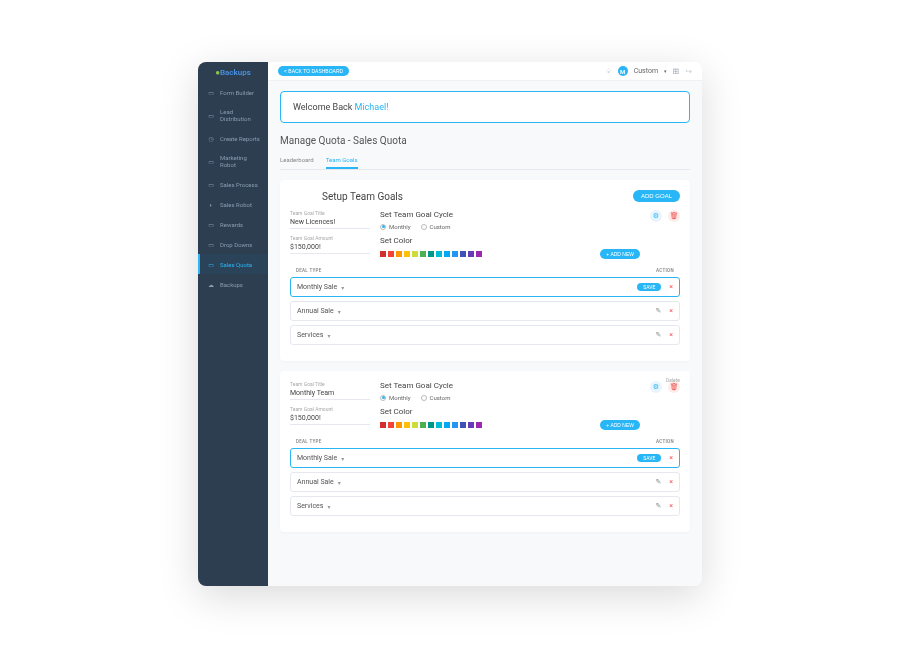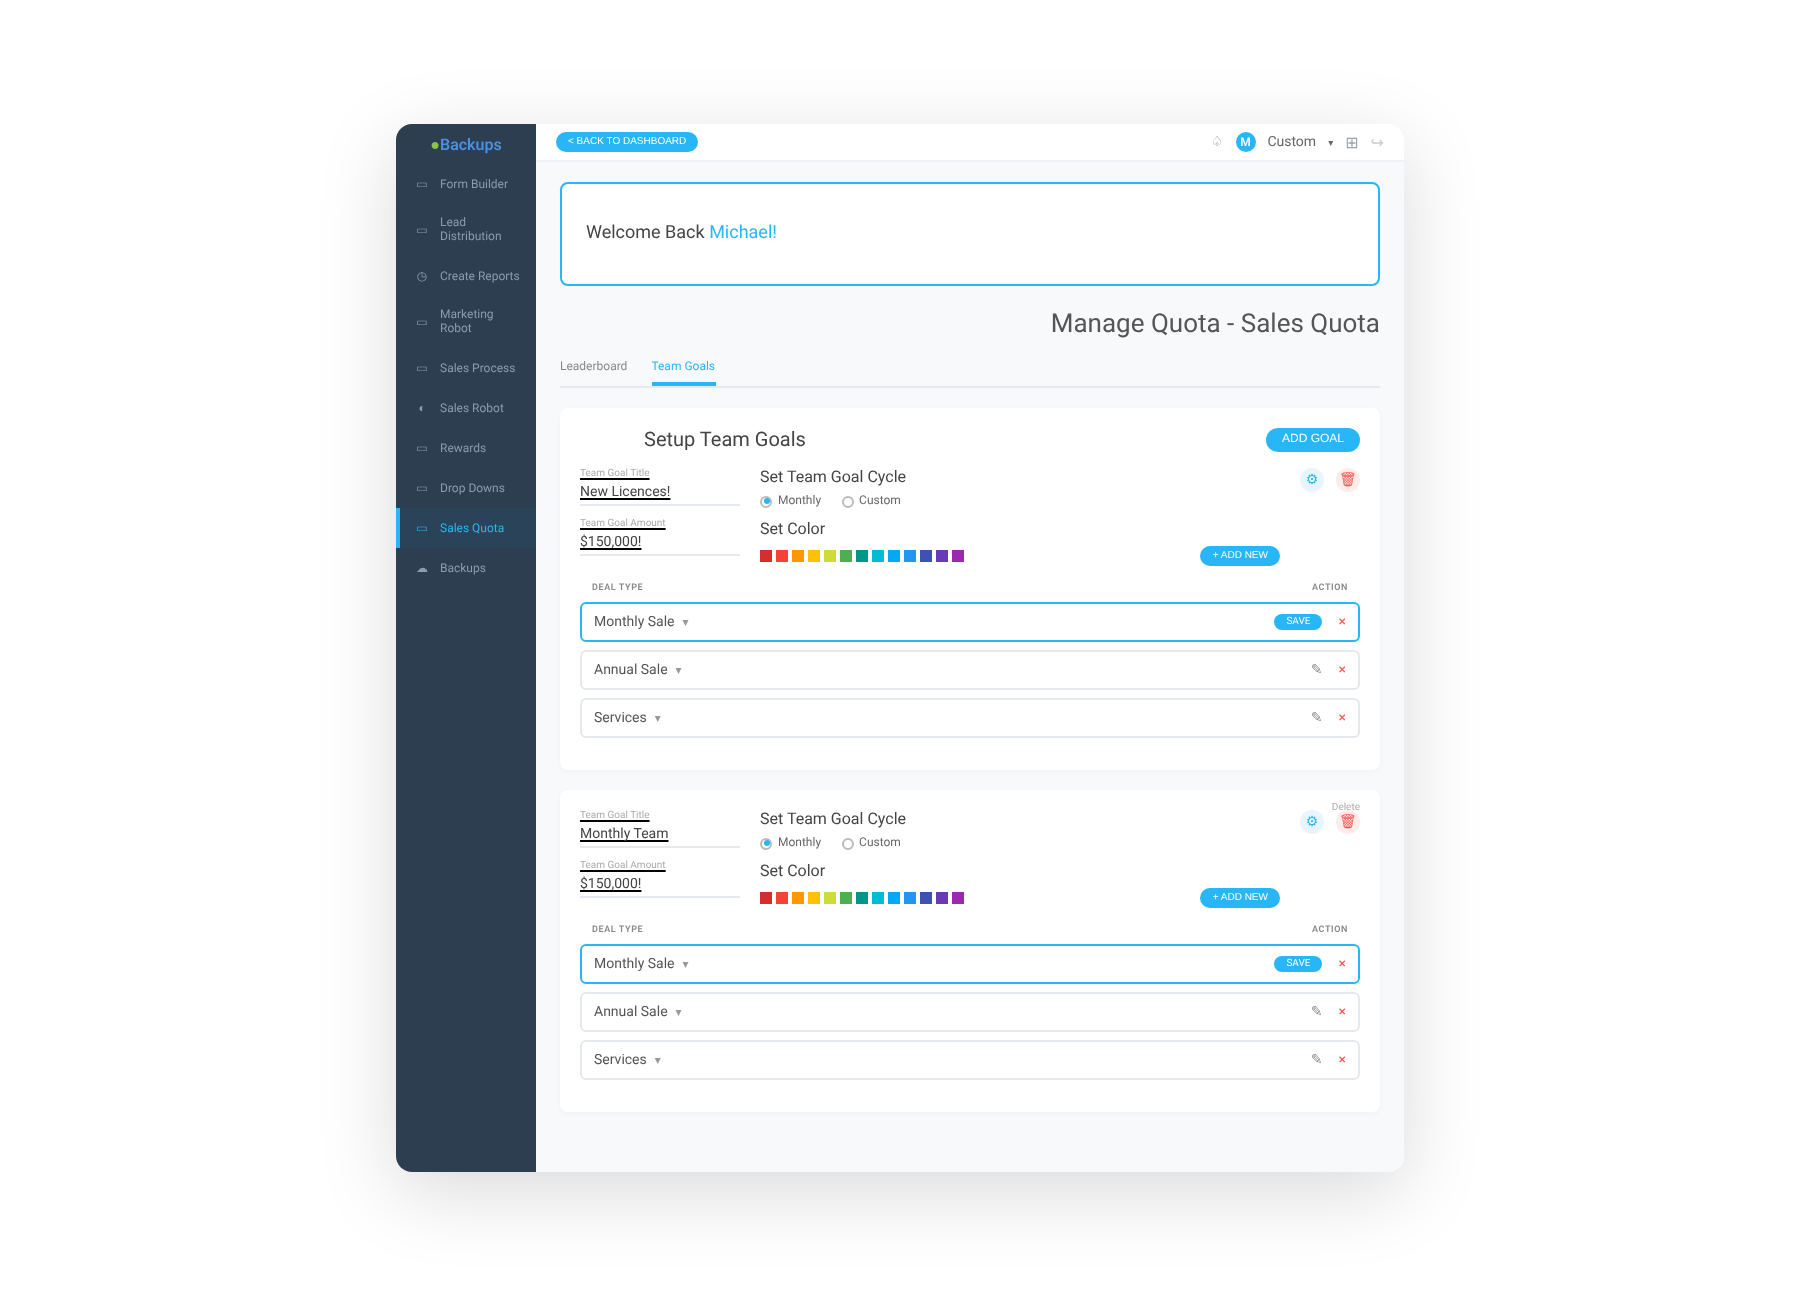--- a/index.html
+++ b/index.html
@@ -110,32 +110,31 @@
       font-size: 6px;
       font-weight: 600;
     }
     .user-name { font-size: 7px; color: #666; }
     .util-icon { font-size: 8px; color: #9aa5b1; cursor: pointer; }
     .content { padding: 10px 12px; }
     .welcome-card {
       background: #fff;
       border: 1px solid #29b6f6;
       border-radius: 4px;
-      padding: 20px 12px;
+      padding: 10px 12px;
       font-size: 9px;
       color: #444;
       margin-bottom: 12px;
     }
     .welcome-card .name { color: #29b6f6; }
     .page-title {
-      font-size: 13px;
+      font-size: 10px;
       color: #555;
       font-weight: 400;
       margin-bottom: 10px;
-      text-align: right;
     }
     .tabs {
       display: flex;
       gap: 12px;
       border-bottom: 1px solid #e5e9ef;
       margin-bottom: 10px;
     }
     .tab {
       font-size: 6px;
       color: #888;
@@ -166,21 +165,21 @@
       color: #fff;
       border: none;
       border-radius: 10px;
       font-size: 6px;
       padding: 3px 8px;
       cursor: pointer;
       font-weight: 500;
     }
     .goal-block { margin-bottom: 6px; }
     .goal-top { display: flex; gap: 10px; align-items: flex-start; position: relative; }
-    .field-col { width: 80px; text-decoration: underline; }
+    .field-col { width: 80px; }
     .field-label {
       font-size: 5px;
       color: #aaa;
       margin-bottom: 2px;
       display: block;
     }
     .field-value {
       font-size: 7px;
       color: #444;
       border-bottom: 1px solid #e5e9ef;

